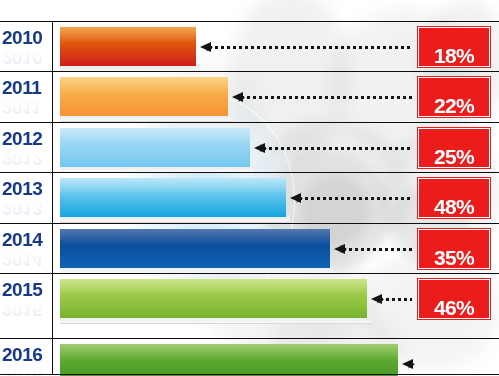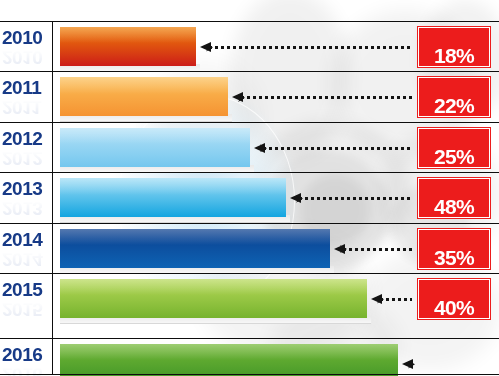--- a/index.html
+++ b/index.html
@@ -272,21 +272,21 @@
         <div class="bar-shadow" style="width: 311px;"></div>
         <div class="bar" style="width: 307px; background: linear-gradient(rgb(183, 217, 89), rgb(118, 179, 46));">
           <div class="bar-gloss"></div>
         </div>
         <div class="connector" style="left: 371px; width: 41px;">
           <div class="dots"></div>
           <div class="arrowhead"></div>
           <div class="arrowtail"></div>
         </div>
         <div class="pct-box">
-          <span class="pct-text">40%</span>
+          <span class="pct-text">46%</span>
         </div>
       </div>
       <div class="row" style="top: 338px;">
         <div class="year-wrap">
           <div class="year">2016</div>
           <div class="year-reflect">2016</div>
         </div>
         <div class="bar-shadow" style="width: 342px;"></div>
         <div class="bar" style="width: 338px; background: linear-gradient(rgb(116, 184, 55), rgb(63, 148, 38));">
           <div class="bar-gloss"></div>

